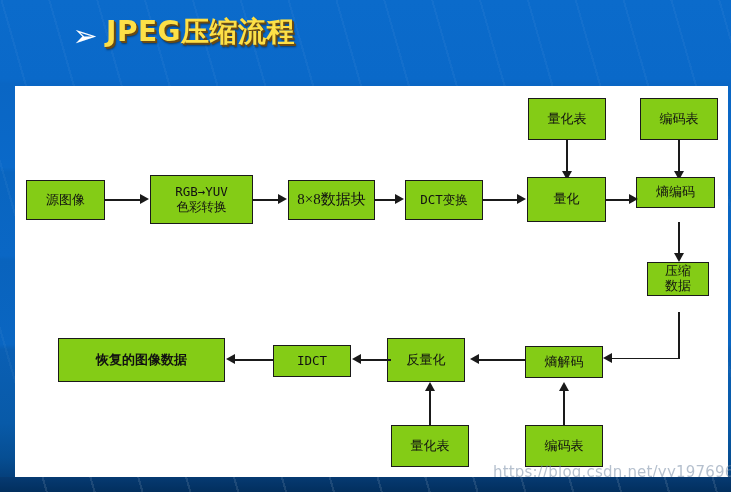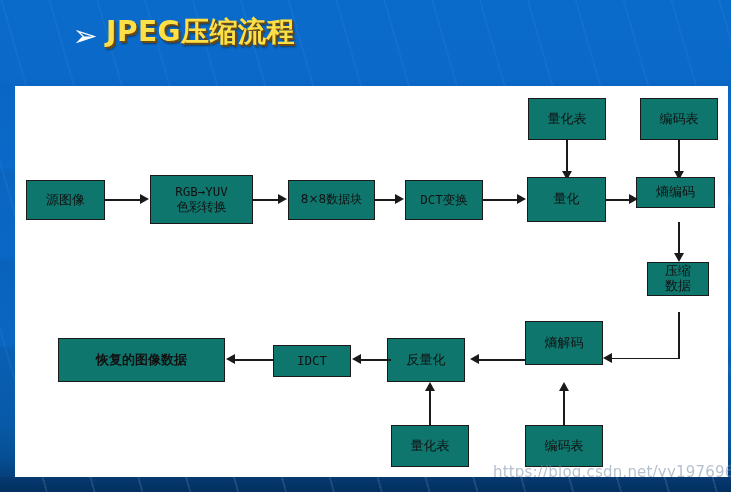--- a/index.html
+++ b/index.html
@@ -78,36 +78,36 @@
     top: 86px;
     width: 713px;
     height: 391px;
     background: #ffffff;
   }
   
   .box {
     position: absolute;
     box-sizing: border-box;
     border: 1.6px solid #1a1a1a;
-    background: #0f766e;
+    background: #84cc16;
     display: flex;
     align-items: center;
     justify-content: center;
     text-align: center;
     color: #111111;
     font-family: "DejaVu Sans", "Liberation Sans", sans-serif;
     font-size: 13px;
     line-height: 1.15;
     white-space: pre-line;
   }
   .box.mono {
     font-family: "DejaVu Sans Mono", "Liberation Mono", monospace;
     font-size: 12.5px;
   }
-  .box.small { font-size: 12px; }
+  .box.small { font-size: 15px; font-family: Liberation Serif, serif; }
   .line-h, .line-v {
     position: absolute;
     background: #1a1a1a;
   }
   .line-h { height: 1.8px; }
   .line-v { width: 1.8px; }
   .arrow {
     position: absolute;
     width: 0; height: 0;
   }
@@ -223,21 +223,21 @@
     <div class="line-v" style="left:663px; top:226px; height:47px;"></div>
     <div class="line-h" style="left:595px; top:271.5px; width:69px;"></div>
     <div class="arrow left" style="left:588px; top:266.5px;"></div>
 
     <div class="box" style="left:43px; top:252px; width:167px; height:44px;font-weight:bold;">恢复的图像数据</div>
 
     <div class="box mono" style="left:258px; top:252px; width:78px; height:32px;margin-top:7px;">IDCT</div>
 
     <div class="box" style="left:372px; top:252px; width:78px; height:44px;">反量化</div>
 
-    <div class="box" style="left:510px; top:235px; width:78px; height:44px;">熵解码</div>
+    <div class="box" style="left:510px; top:260px; width:78px; height:32px;">熵解码</div>
 
     <div class="line-h" style="left:463px; top:273px; width:47px;"></div>
     <div class="arrow left" style="left:455px; top:268px;"></div>
 
     <div class="line-h" style="left:345px; top:273px; width:31px;"></div>
     <div class="arrow left" style="left:337px; top:268px;"></div>
 
     <div class="line-h" style="left:219px; top:273px; width:39px;"></div>
     <div class="arrow left" style="left:211px; top:268px;"></div>
 

